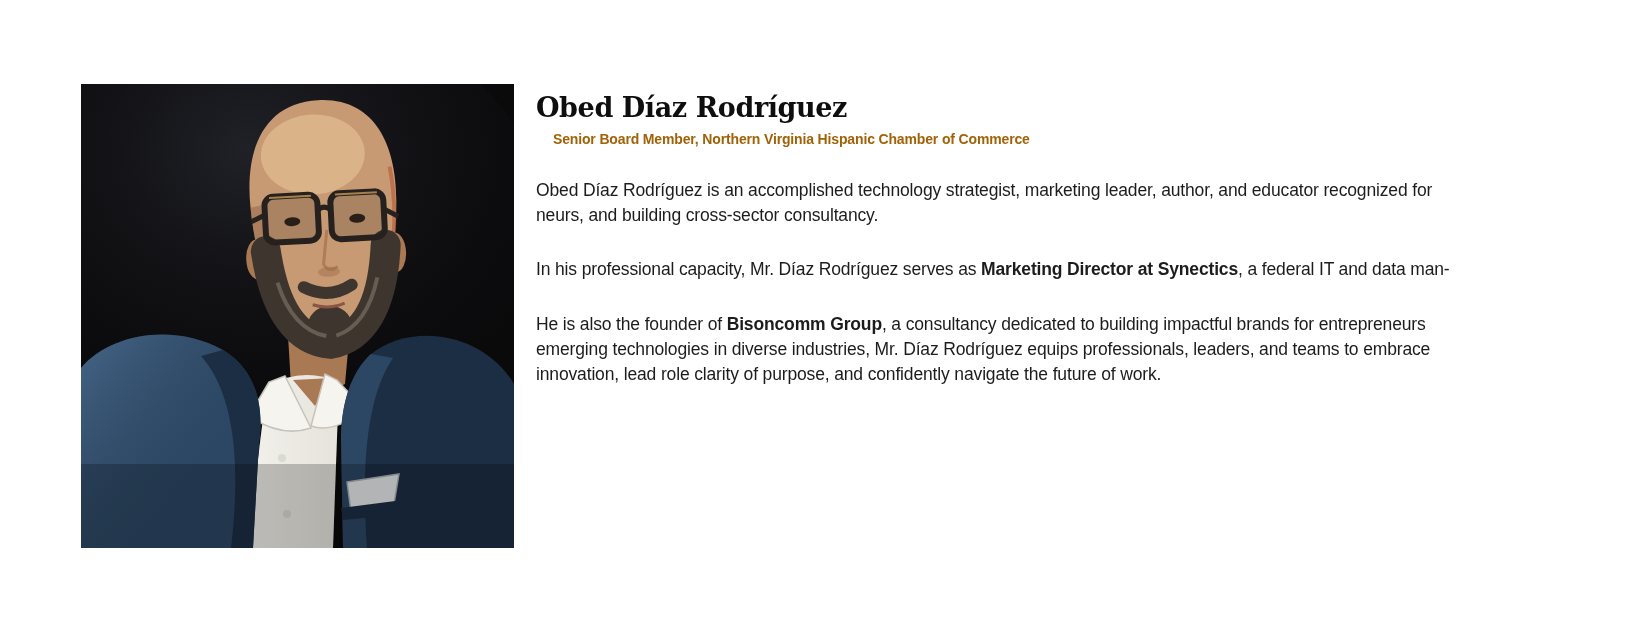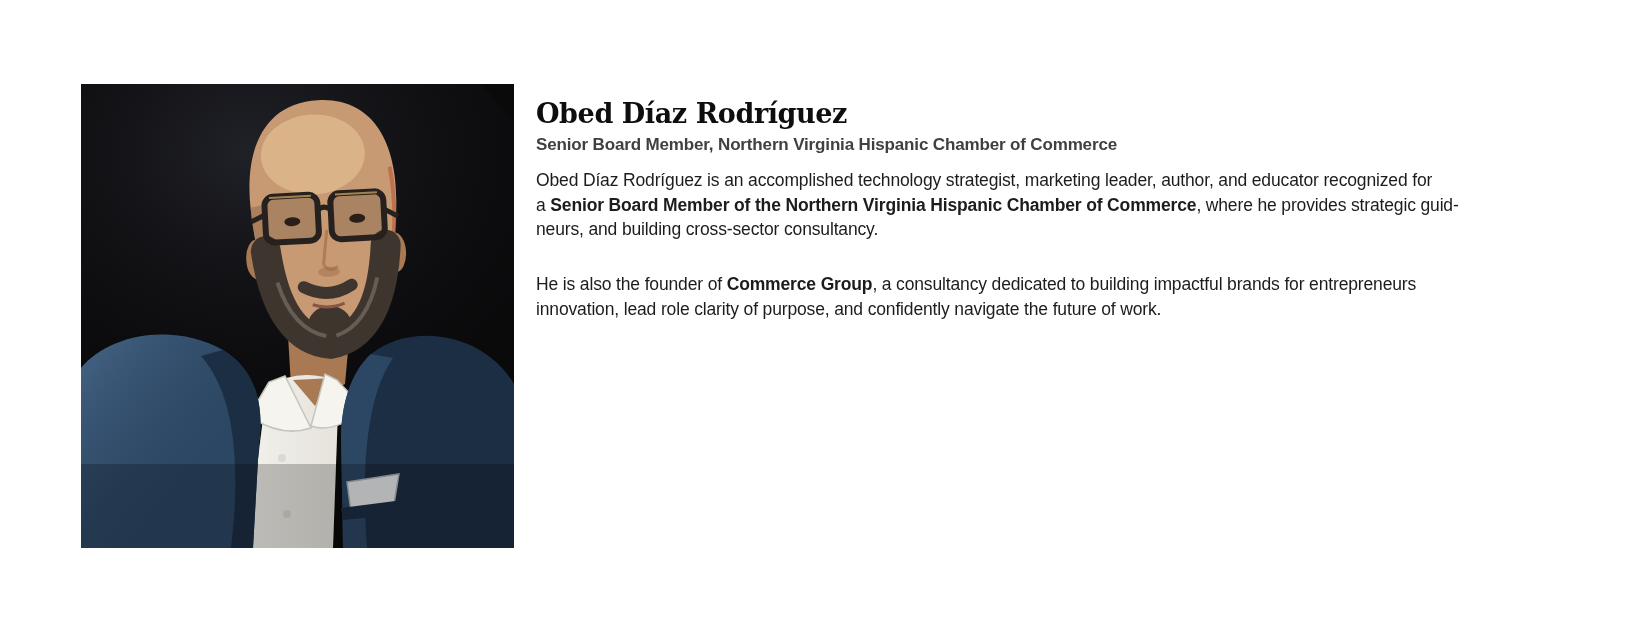--- a/index.html
+++ b/index.html
@@ -17,44 +17,44 @@
     left: 81px;
     top: 84px;
     width: 433px;
     height: 464px;
     overflow: hidden;
   }
   .photo svg { display: block; width: 100%; height: 100%; }
   .bio {
     position: absolute;
     left: 536px;
-    top: 98px;
+    top: 92px;
     width: 1050px;
     color: #1c1c1c;
   }
   .name {
     font-family: "DejaVu Serif", "Liberation Serif", serif;
     font-weight: 700;
     font-size: 27px;
     line-height: 32px;
     letter-spacing: -0.4px;
     color: #0e0e0e;
     margin: 0;
     white-space: pre;
   }
   .role {
-    font-size: 17px;
+    font-size: 14px;
     font-weight: 700;
     line-height: 24px;
     letter-spacing: -0.15px;
-    color: #404040;
-    margin: 3px 0 0 0;
+    color: #a16207;
+    margin: 3px 0 0 17px;
     white-space: pre;
   }
-  .paras { margin-top: 11px; }
+  .paras { margin-top: 27px; }
   .para { margin: 0 0 30px 0; }
   .para:last-child { margin-bottom: 0; }
   .line {
     font-size: 17.5px;
     line-height: 24.7px;
     letter-spacing: -0.15px;
     white-space: pre;
     color: #1c1c1c;
   }
   .line .b { font-weight: 700; }
@@ -149,25 +149,26 @@
       <rect x="0" y="380" width="433" height="84" fill="#000000" opacity="0.22"></rect>
     </svg>
   </div>
 
   <div class="bio">
     <h1 class="name">Obed Díaz Rodríguez</h1>
     <h2 class="role">Senior Board Member, Northern Virginia Hispanic Chamber of Commerce</h2>
     <div class="paras">
         <div class="para">
           <div class="line"><span>Obed Díaz Rodríguez is an accomplished technology strategist, marketing leader, author, and educator recognized for</span></div>
-          <div class="line"><span>a </span><span class="b">Senior Board Member of the Northern Virginia Hispanic Chamber of Commerce</span><span>, where he provides strategic guid-</span></div>
           <div class="line"><span>neurs, and building cross-sector consultancy.</span></div>
         </div>
         <div class="para">
+          <div class="line"><span>In his professional capacity, Mr. Díaz Rodríguez serves as </span><span class="b">Marketing Director at Synectics</span><span>, a federal IT and data man-</span></div>
         </div>
         <div class="para">
-          <div class="line"><span>He is also the founder of </span><span class="b">Commerce Group</span><span>, a consultancy dedicated to building impactful brands for entrepreneurs</span></div>
+          <div class="line"><span>He is also the founder of </span><span class="b">Bisoncomm Group</span><span>, a consultancy dedicated to building impactful brands for entrepreneurs</span></div>
+          <div class="line"><span>emerging technologies in diverse industries, Mr. Díaz Rodríguez equips professionals, leaders, and teams to embrace</span></div>
           <div class="line"><span>innovation, lead role clarity of purpose, and confidently navigate the future of work.</span></div>
         </div>
       </div>
   </div>
 
 </div>
 
 </body></html>

